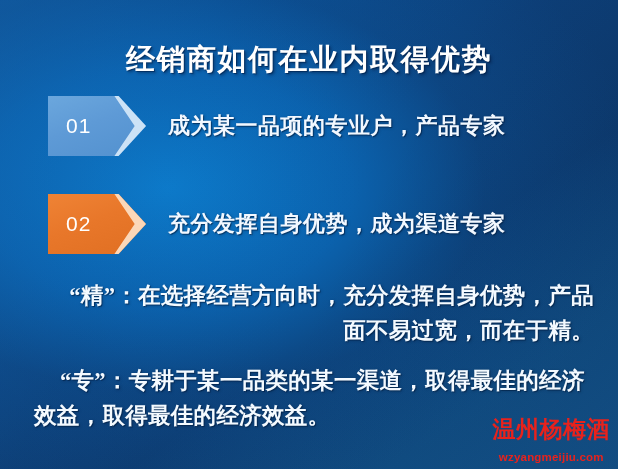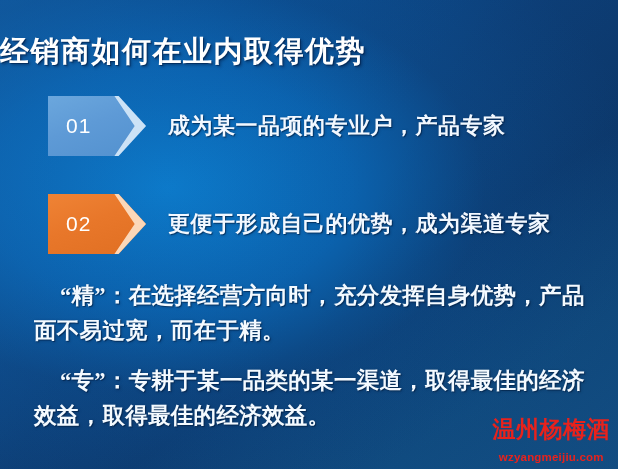--- a/index.html
+++ b/index.html
@@ -37,23 +37,23 @@
       rgba(18,90,160,0.10) 30%,
       rgba(10,45,90,0.00) 55%,
       rgba(8,38,80,0.22) 100%);
     pointer-events: none;
   }
 
   
   .title {
     position: absolute;
     left: 0;
-    top: 32px;
+    top: 40px;
     width: 618px;
-    text-align: left;
+    text-align: center;
     color: #ffffff;
     font-size: 29px;
     font-weight: bold;
     letter-spacing: 1.5px;
     text-shadow:
       1px 1px 0 rgba(0,30,70,0.55),
       2px 2px 3px rgba(0,20,55,0.45);
     white-space: nowrap;
   }
 
@@ -129,21 +129,21 @@
     color: #f4faff;
     font-size: 22.5px;
     font-weight: bold;
     line-height: 35px;
     letter-spacing: 0.3px;
     text-indent: 26px;
     text-shadow:
       1px 1px 0 rgba(0,28,62,0.5),
       1px 1px 3px rgba(0,20,50,0.4);
   }
-  .para-1 { top: 278px; }
+  .para-1 { top: 278px; text-align: right; }
   .para-2 { top: 363px; }
 
   
   .watermark {
     position: absolute;
     right: 8px;
     bottom: 6px;
     text-align: center;
     line-height: 1;
   }
@@ -177,21 +177,21 @@
     <div class="chevron chevron-blue">
       <span class="chev-num">01</span>
     </div>
     <div class="row-text">成为某一品项的专业户，产品专家</div>
   </div>
 
   <div class="row row-2">
     <div class="chevron chevron-orange">
       <span class="chev-num">02</span>
     </div>
-    <div class="row-text">更便于形成自己的优势，成为渠道专家</div>
+    <div class="row-text">充分发挥自身优势，成为渠道专家</div>
   </div>
 
   <div class="para para-1">“精”：在选择经营方向时，充分发挥自身优势，产品面不易过宽，而在于精。</div>
 
   <div class="para para-2">“专”：专耕于某一品类的某一渠道，取得最佳的经济效益，取得最佳的经济效益。</div>
 
   <div class="watermark">
     <span class="wm-cn">温州杨梅酒</span>
     <span class="wm-url">wzyangmeijiu.com</span>
   </div>

